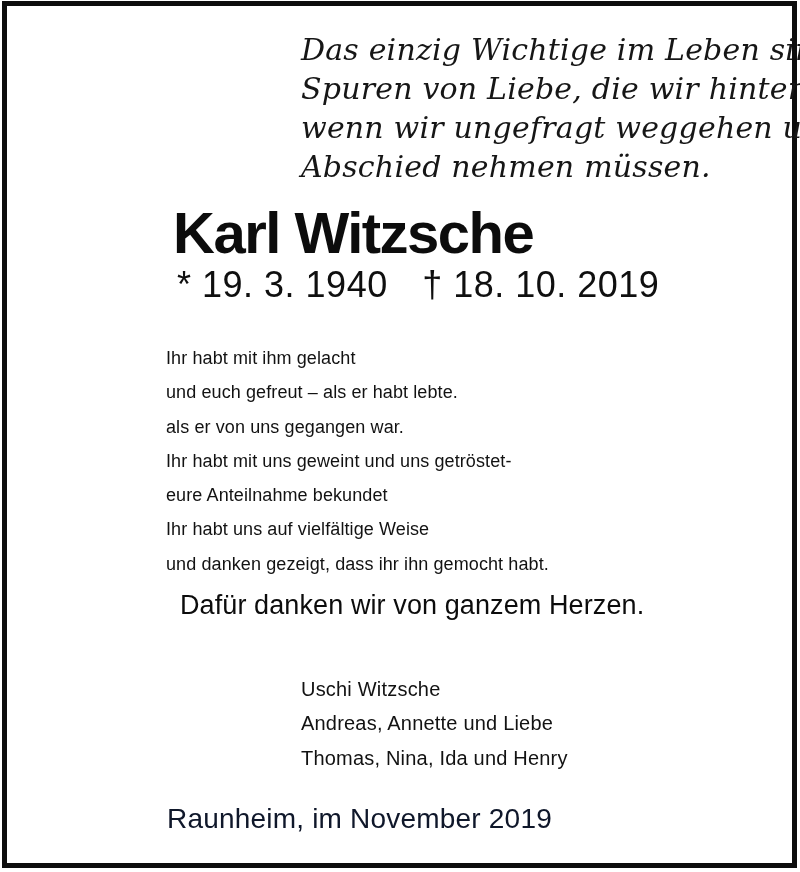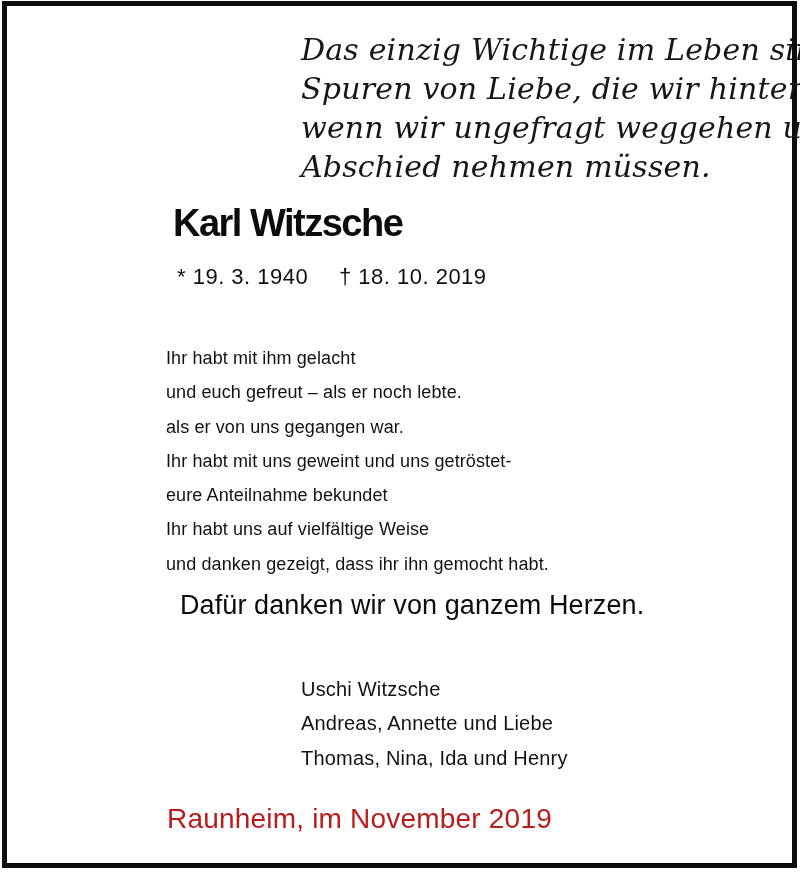--- a/index.html
+++ b/index.html
@@ -38,32 +38,32 @@
     line-height: 39px;
     color: #161616;
     letter-spacing: 0.2px;
     white-space: nowrap;
   }
   .deceased-name {
     position: absolute;
     left: 173px;
     top: 204px;
     margin: 0;
-    font-size: 38px;
+    font-size: 58px;
     font-weight: 700;
     letter-spacing: -1.5px;
     color: #0c0c0c;
     line-height: 1;
     white-space: nowrap;
   }
   .dates {
     position: absolute;
     left: 177px;
     top: 264px;
-    font-size: 22px;
+    font-size: 36px;
     font-weight: 500;
     color: #0f0f0f;
     letter-spacing: 0.5px;
     white-space: nowrap;
   }
   .dates .death {
     margin-left: 24px;
   }
   .body-text {
     position: absolute;
@@ -93,21 +93,21 @@
     line-height: 34.3px;
     color: #121212;
     letter-spacing: 0.2px;
     white-space: nowrap;
   }
   .place-date {
     position: absolute;
     left: 167px;
     top: 803px;
     font-size: 28px;
-    color: #b91c1c;
+    color: #0f172a;
     letter-spacing: 0.2px;
     white-space: nowrap;
   }
 </style>
 </head>
 <body>
 
 <div class="page">
 
   <div class="frame"></div>
@@ -121,21 +121,21 @@
 
   <h1 class="deceased-name">Karl Witzsche</h1>
 
   <div class="dates">
     <span class="birth">* 19. 3. 1940</span>
     <span class="death">† 18. 10. 2019</span>
   </div>
 
   <div class="body-text">
     <div>Ihr habt mit ihm gelacht</div>
-    <div>und euch gefreut – als er noch lebte.</div>
+    <div>und euch gefreut – als er habt lebte.</div>
     <div>als er von uns gegangen war.</div>
     <div>Ihr habt mit uns geweint und uns getröstet-</div>
     <div>eure Anteilnahme bekundet</div>
     <div>Ihr habt uns auf vielfältige Weise</div>
     <div>und danken gezeigt, dass ihr ihn gemocht habt.</div>
   </div>
 
   <div class="thanks">Dafür danken wir von ganzem Herzen.</div>
 
   <div class="mourners">

